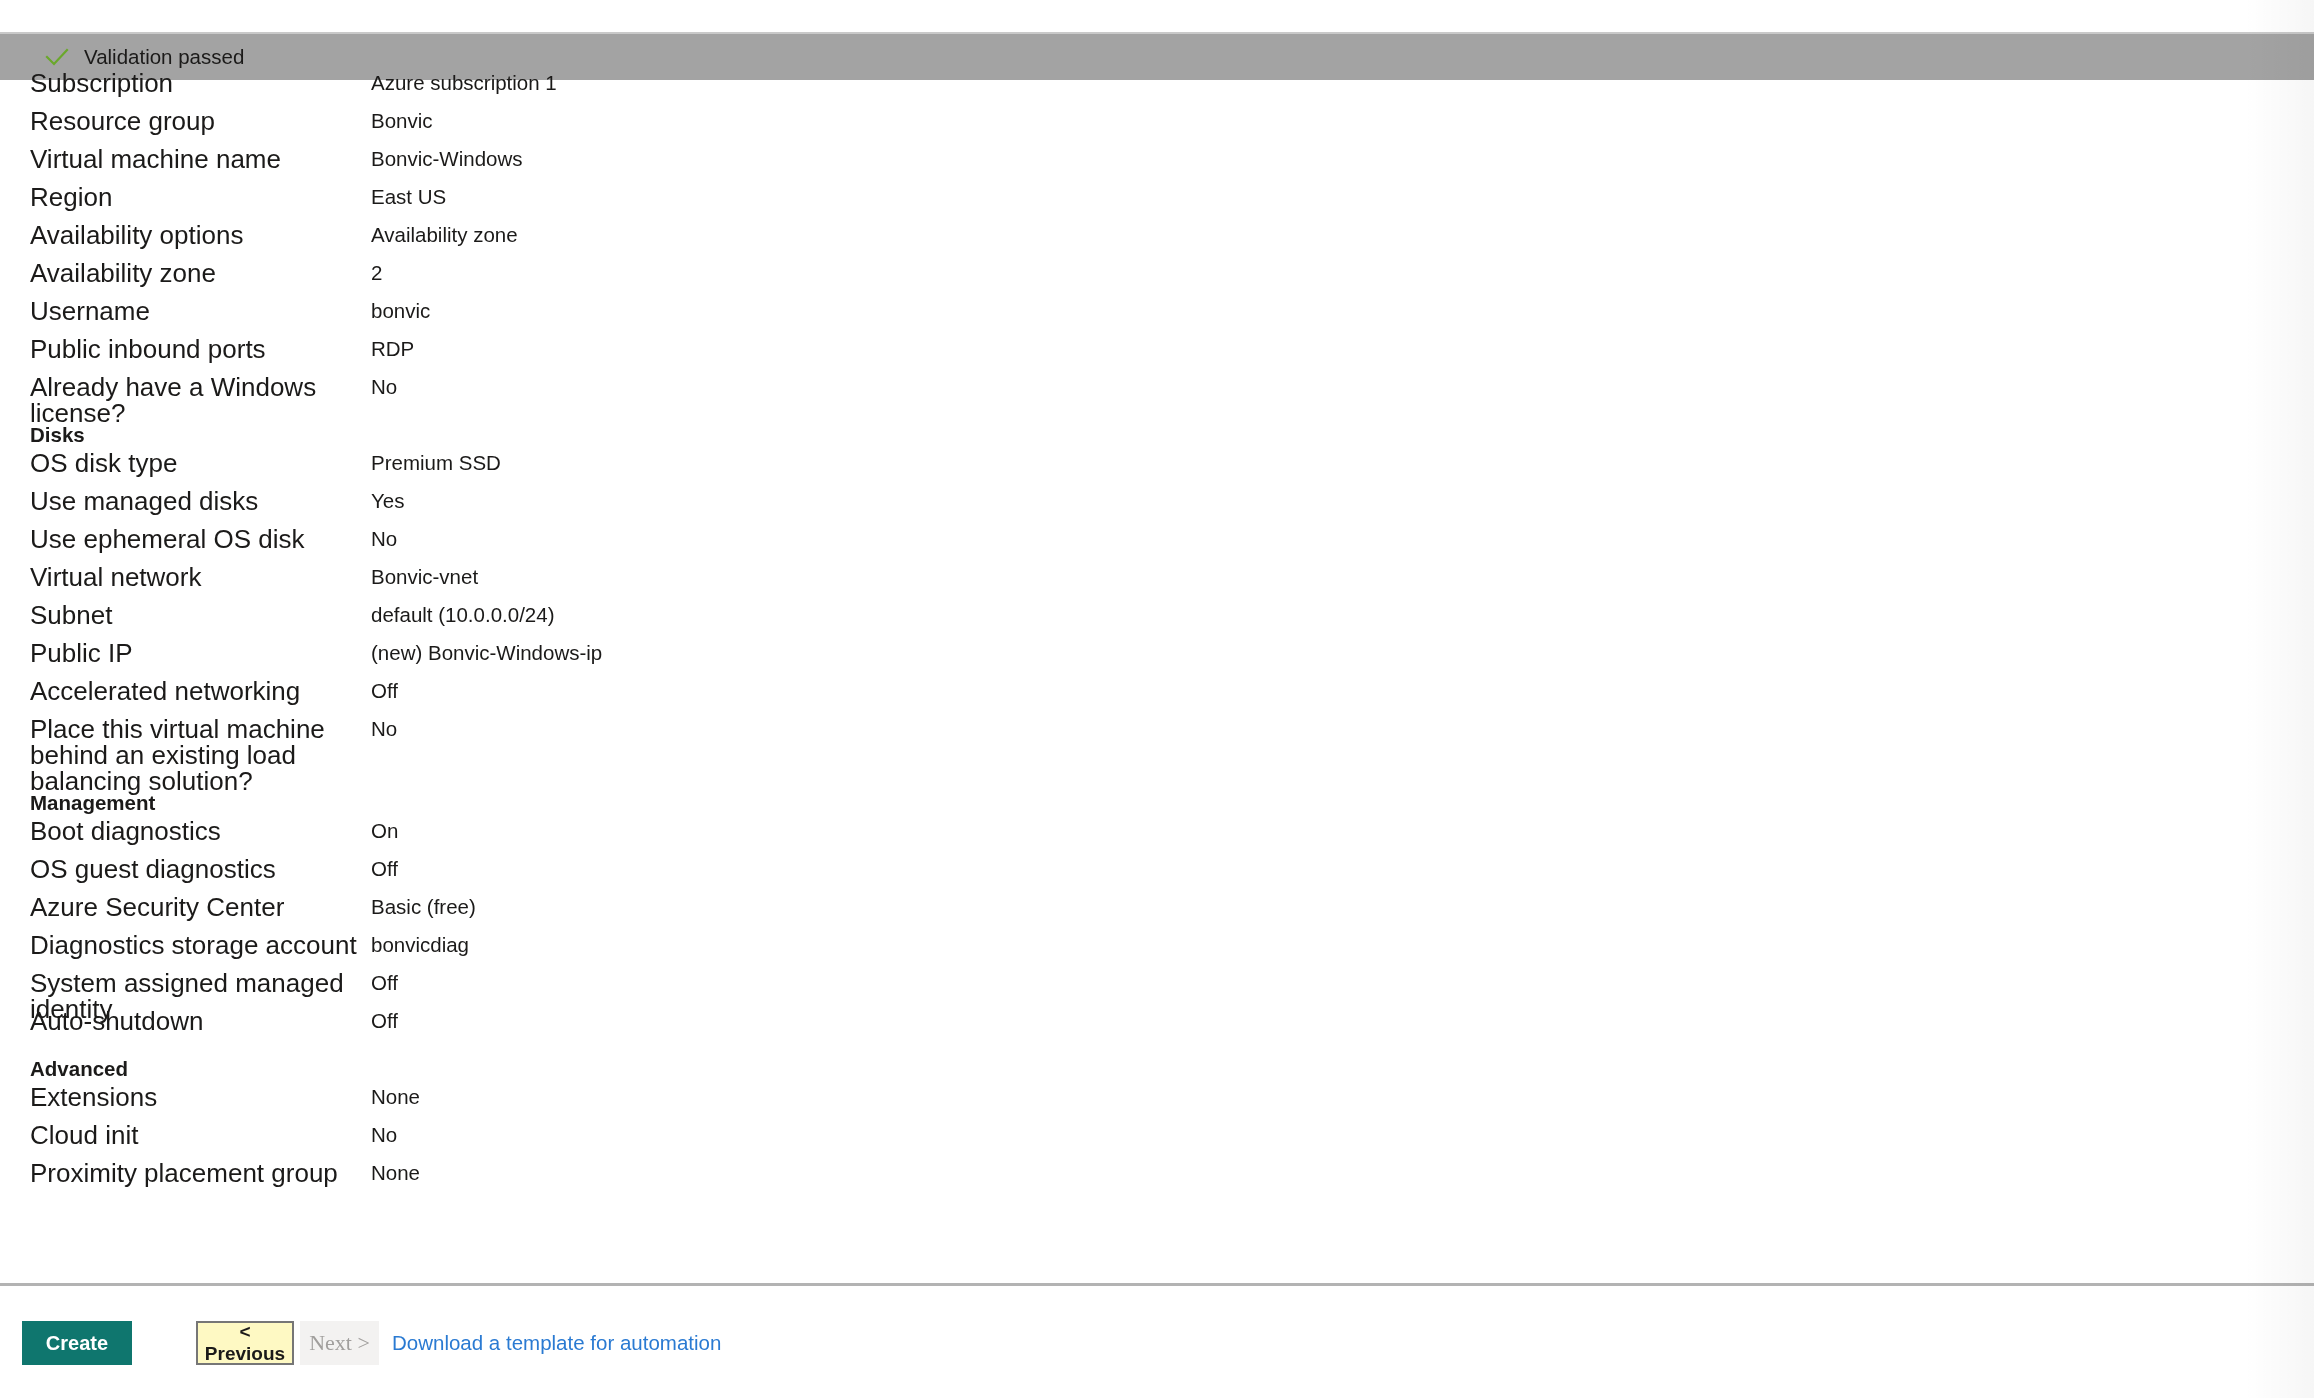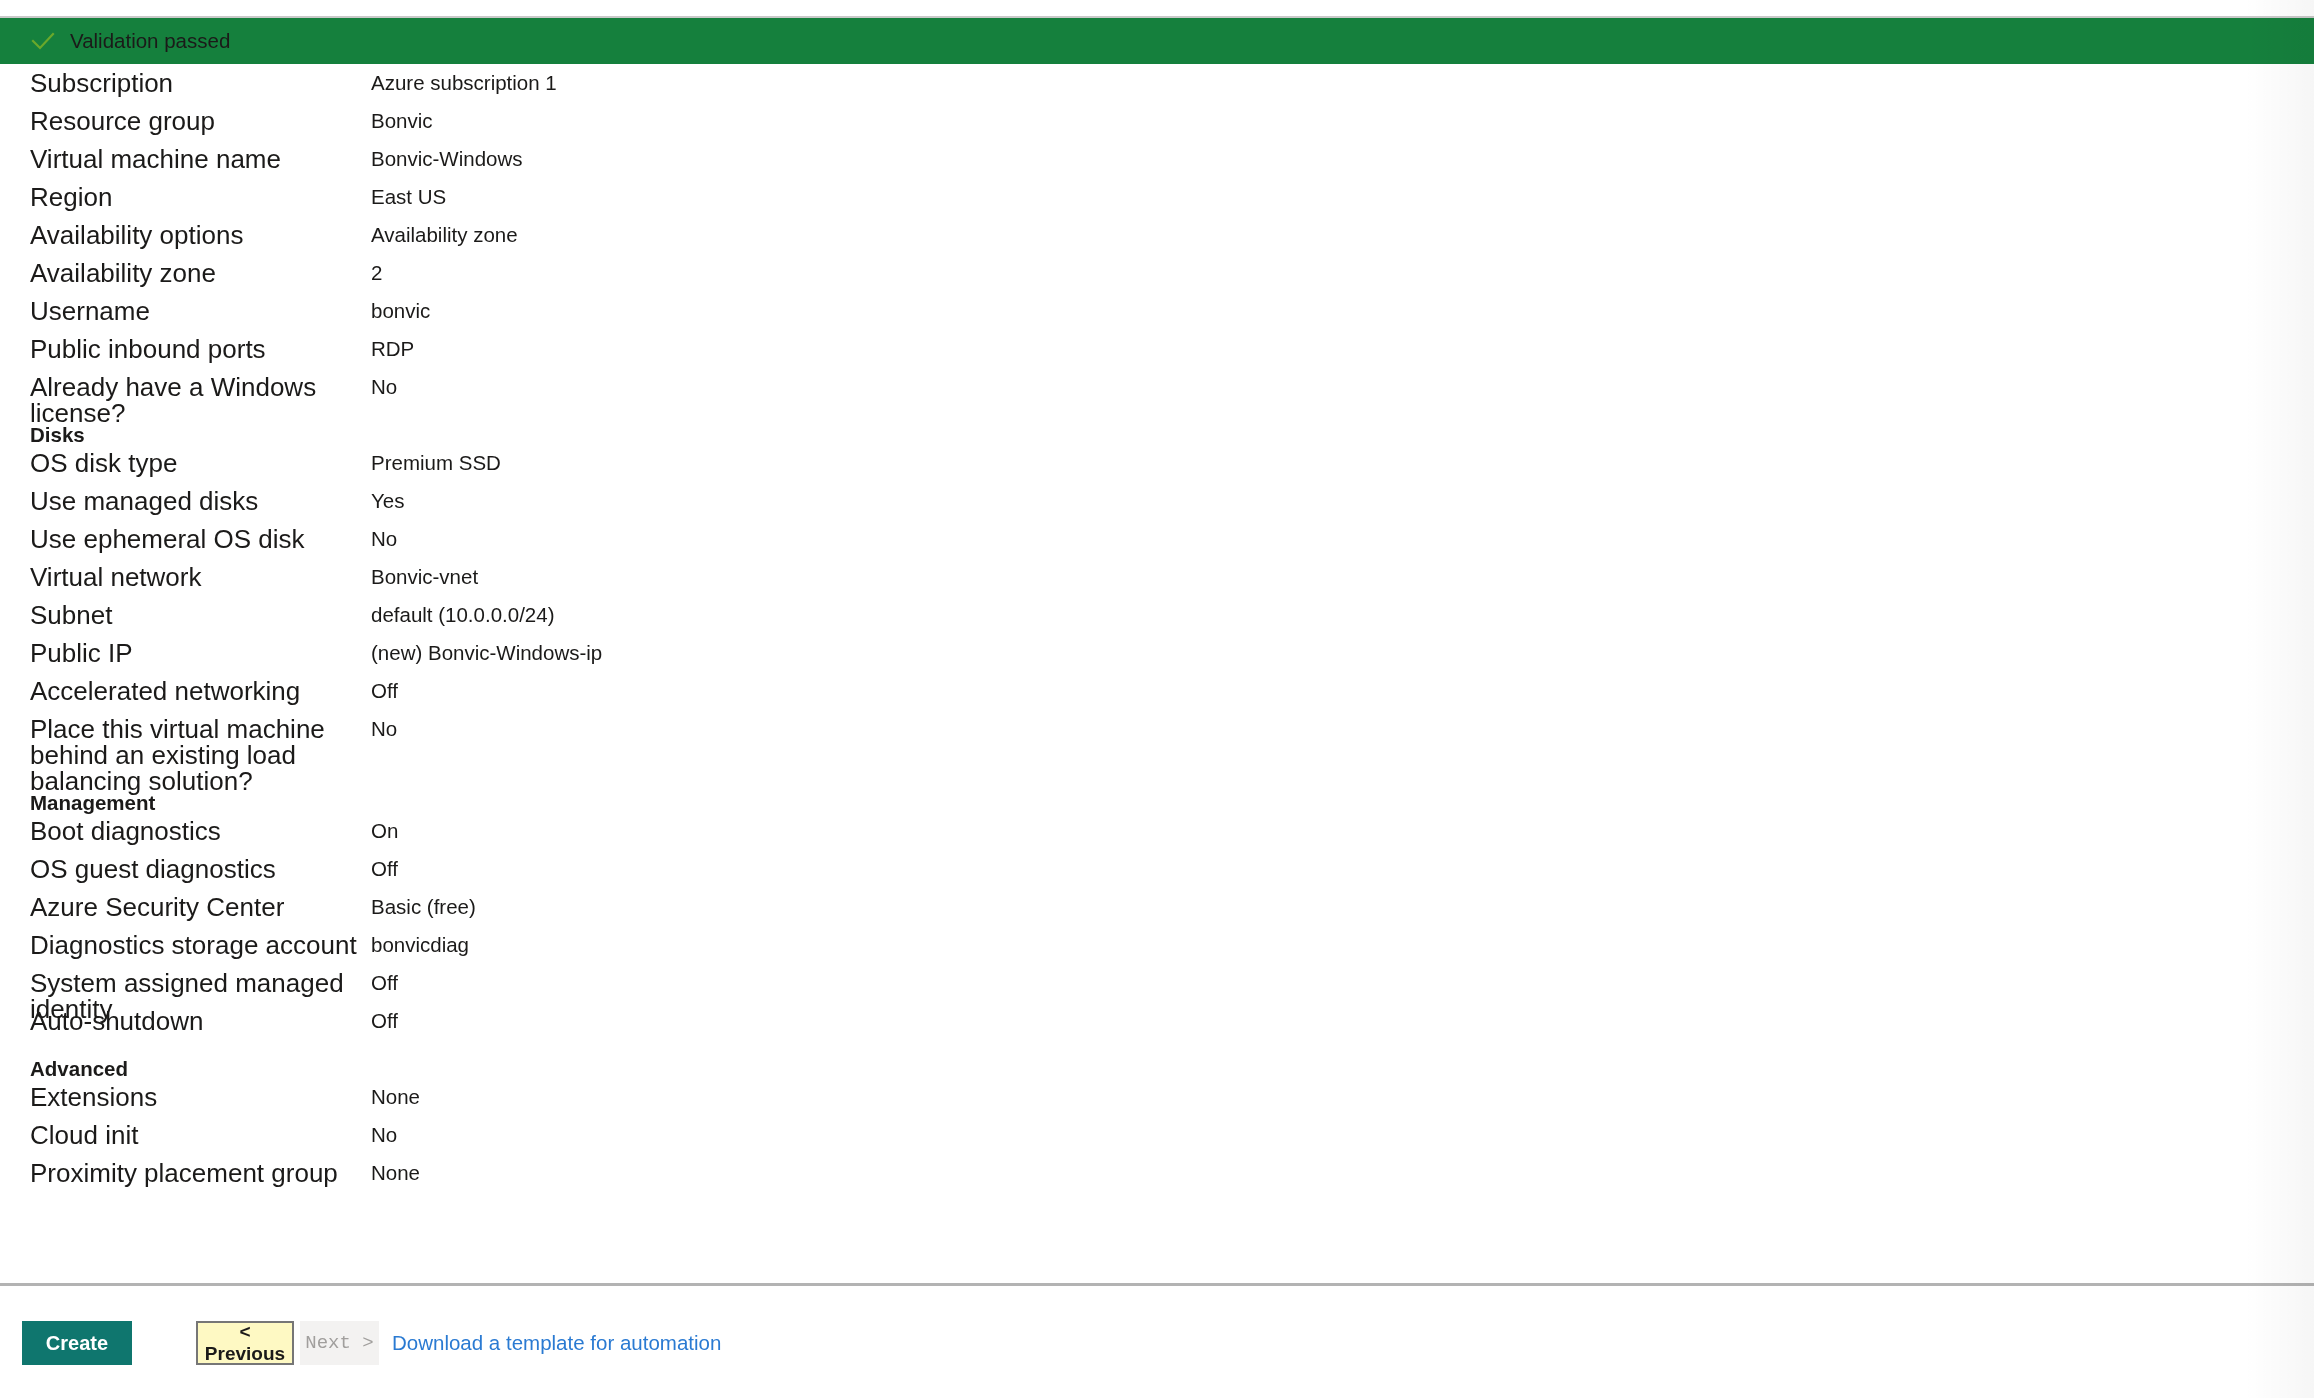--- a/index.html
+++ b/index.html
@@ -18,28 +18,28 @@
     position: relative;
     width: 2314px;
     height: 1398px;
     background: #ffffff;
   }
 
   
   .banner {
     position: absolute;
     left: 0;
-    top: 16px;
+    top: 32px;
     width: 2314px;
     height: 48px;
-    background: #15803d;
+    background: #a3a3a3;
     border-top: 2px solid #c9c9c9;
     display: flex;
     align-items: center;
-    padding-left: 30px;
+    padding-left: 44px;
   }
   .banner .check {
     width: 26px;
     height: 26px;
     flex: 0 0 auto;
     display: block;
   }
   .banner .banner-text {
     margin-left: 14px;
     font-size: 20.5px;
@@ -155,22 +155,22 @@
 
   .btn-next {
     position: absolute;
     left: 300px;
     top: 35px;
     width: 79px;
     height: 44px;
     background: #f3f2f1;
     color: #a19f9d;
     border: none;
-    font-family: Liberation Mono, monospace;
-    font-size: 19px;
+    font-family: Liberation Serif, serif;
+    font-size: 22px;
     cursor: default;
     padding: 0;
     display: flex;
     align-items: center;
     justify-content: center;
   }
 
   .link-template {
     position: absolute;
     left: 392px;

